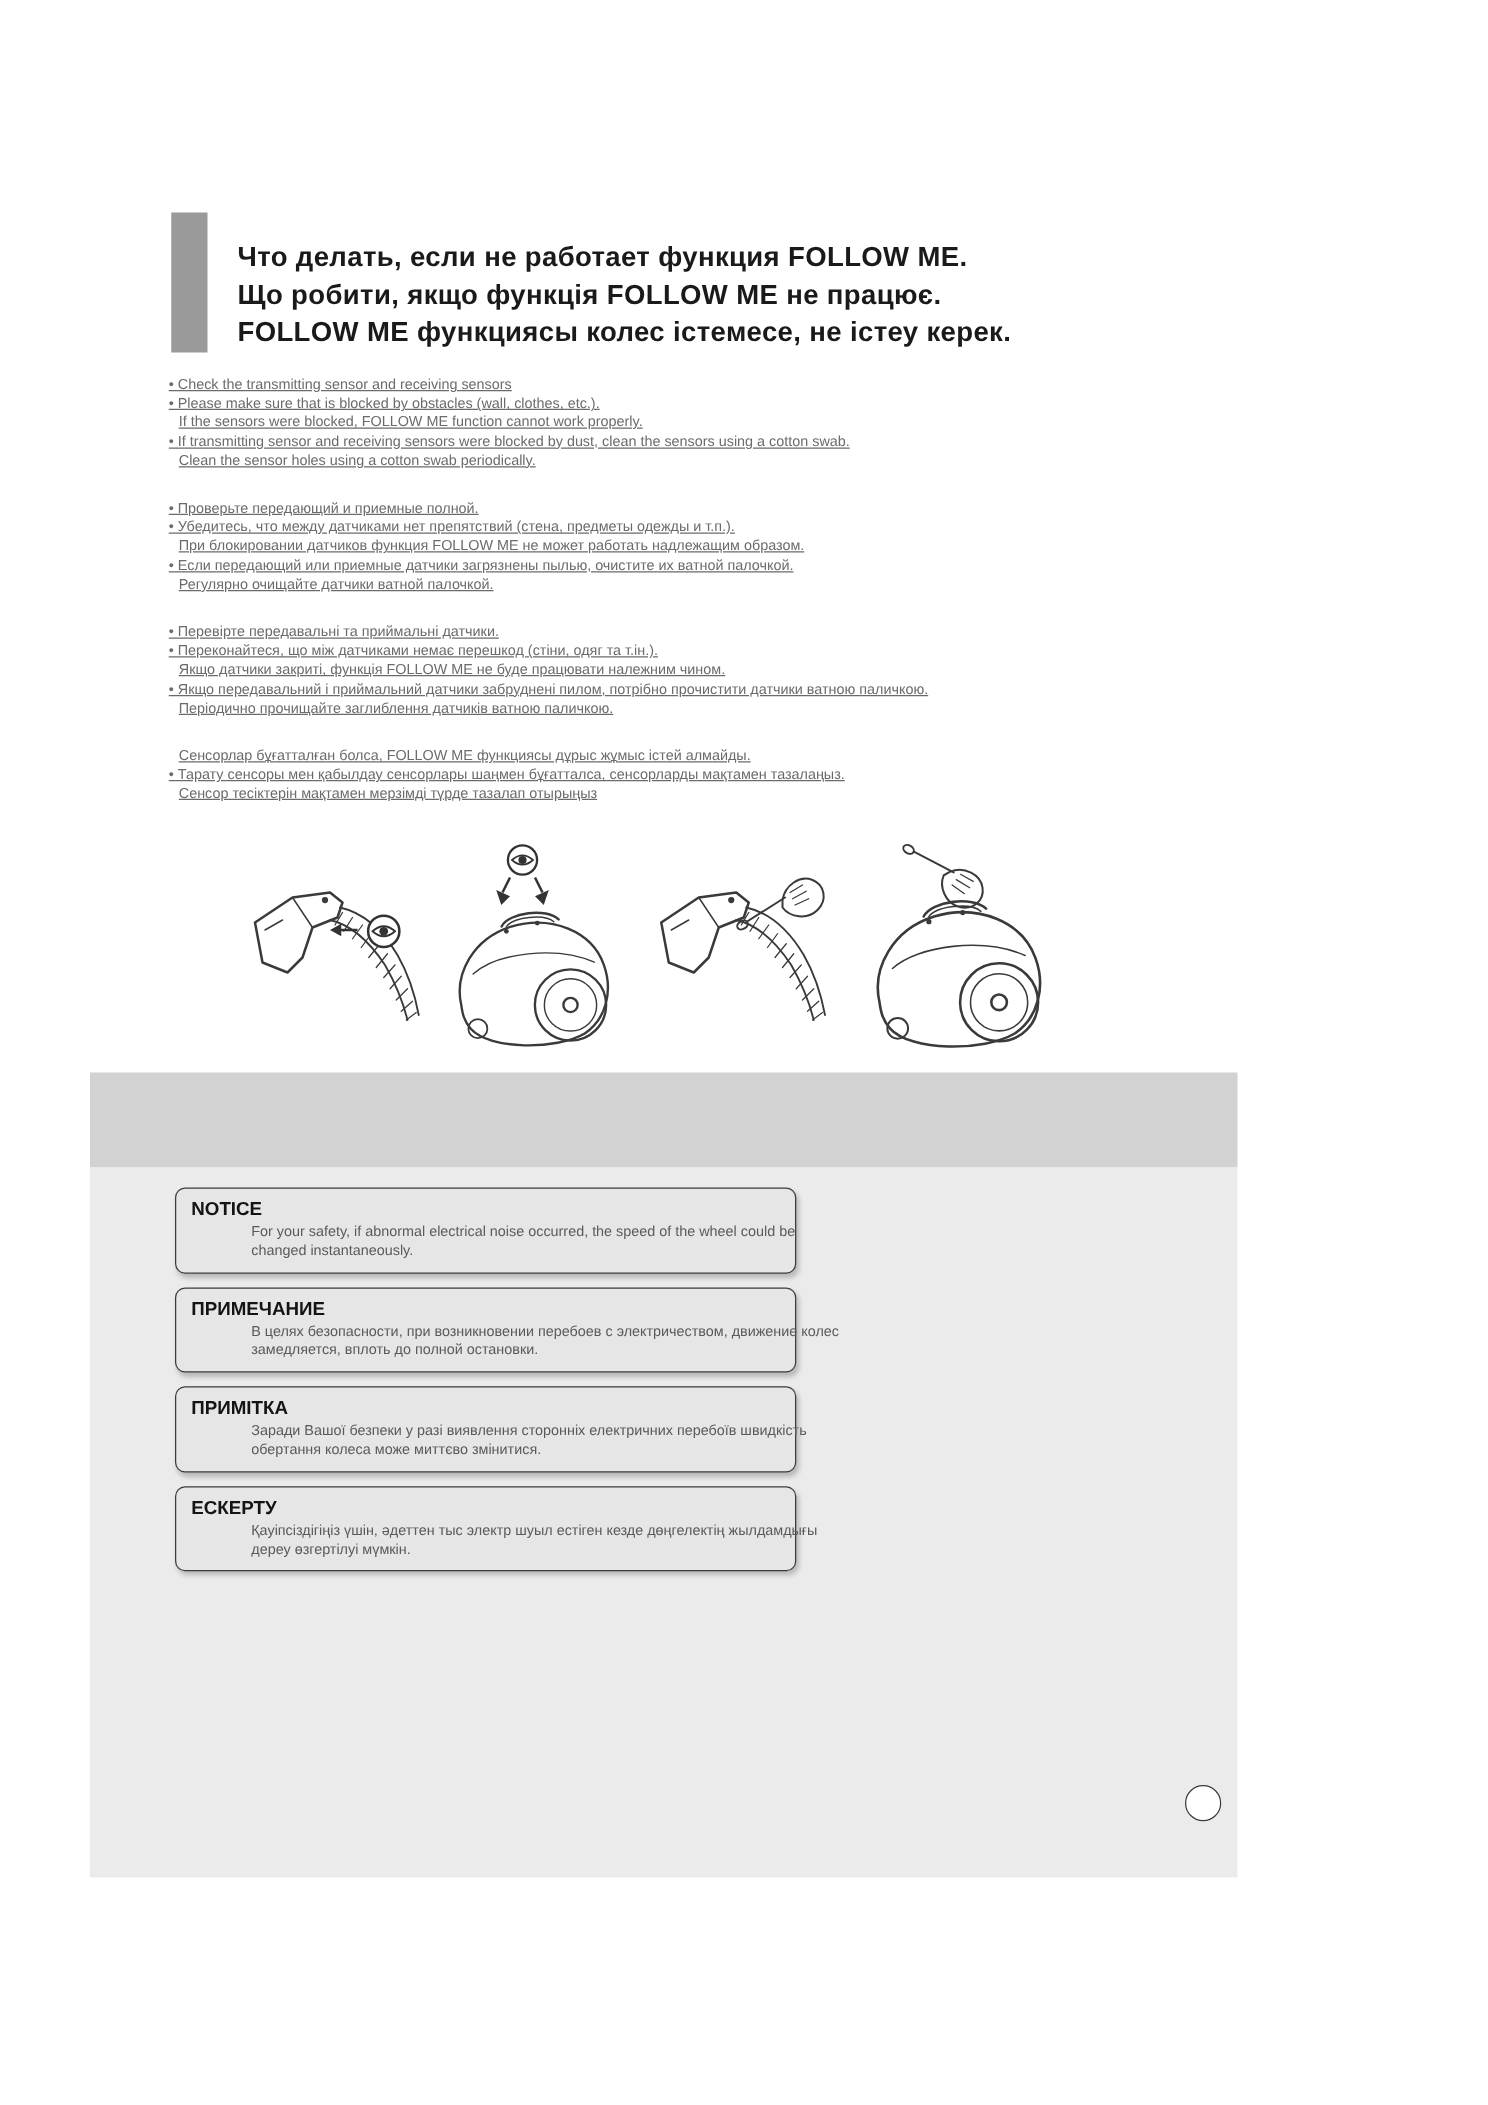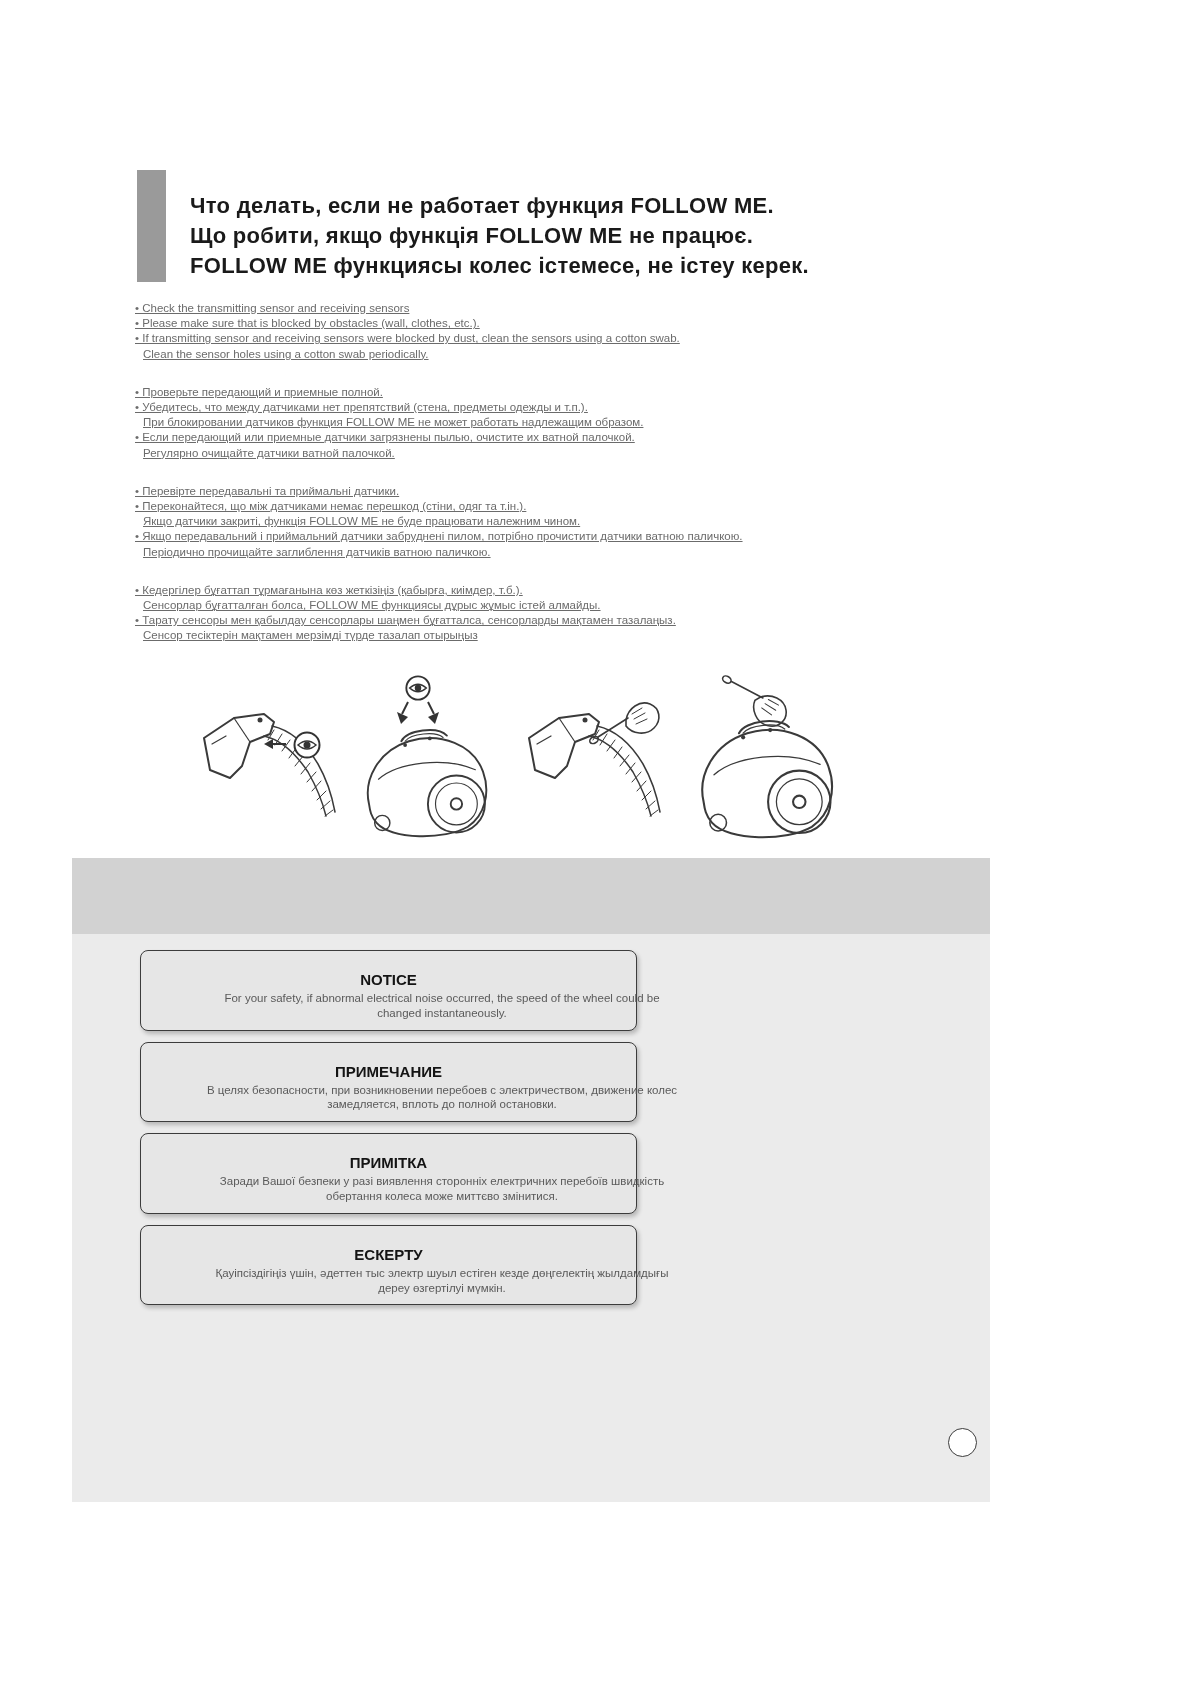--- a/index.html
+++ b/index.html
@@ -74,22 +74,21 @@
   }
   .notice-box {
     position: relative;
     margin: 0 0 11px 68px;
     width: 497px;
     border: 1.6px solid #3c3c3c;
     border-radius: 8px;
     background: #e6e6e6;
     box-shadow: 2px 3px 4px rgba(0,0,0,0.22);
     box-sizing: border-box;
-    padding: 20px 12px 9px 12px;
-    text-align: center;
+    padding: 8px 12px 9px 12px;
   }
   .notice-box:first-of-type { margin-top: 0; }
   .notice-spacer { height: 16px; }
   .notice-title {
     font-size: 15px;
     font-weight: bold;
     color: #141414;
     margin-bottom: 3px;
   }
   .notice-body {
@@ -117,39 +116,39 @@
   <div class="titles">
     <h1>Что делать, если не работает функция FOLLOW ME.</h1>
     <h1>Що робити, якщо функція FOLLOW ME не працює.</h1>
     <h1>FOLLOW ME функциясы колес істемесе, не істеу керек.</h1>
   </div>
 
   <div class="instructions">
     <div class="lang-block">
       <p class="line">• Check the transmitting sensor and receiving sensors</p>
       <p class="line">• Please make sure that is blocked by obstacles (wall, clothes, etc.).</p>
+      <p class="line cont">If the sensors were blocked, FOLLOW ME function cannot work properly.</p>
       <p class="line">• If transmitting sensor and receiving sensors were blocked by dust, clean the sensors using a cotton swab.</p>
       <p class="line cont">Clean the sensor holes using a cotton swab periodically.</p>
     </div>
     <div class="lang-block">
       <p class="line">• Проверьте передающий и приемные полной.</p>
       <p class="line">• Убедитесь, что между датчиками нет препятствий (стена, предметы одежды и т.п.).</p>
       <p class="line cont">При блокировании датчиков функция FOLLOW ME не может работать надлежащим образом.</p>
       <p class="line">• Если передающий или приемные датчики загрязнены пылью, очистите их ватной палочкой.</p>
       <p class="line cont">Регулярно очищайте датчики ватной палочкой.</p>
     </div>
     <div class="lang-block">
       <p class="line">• Перевірте передавальні та приймальні датчики.</p>
       <p class="line">• Переконайтеся, що між датчиками немає перешкод (стіни, одяг та т.ін.).</p>
       <p class="line cont">Якщо датчики закриті, функція FOLLOW ME не буде працювати належним чином.</p>
       <p class="line">• Якщо передавальний і приймальний датчики забруднені пилом, потрібно прочистити датчики ватною паличкою.</p>
       <p class="line cont">Періодично прочищайте заглиблення датчиків ватною паличкою.</p>
     </div>
     <div class="lang-block">
-      <p class="line">• Кедергілер бұғаттап тұрмағанына көз жеткізіңіз (қабырға, киімдер, т.б.).</p>
       <p class="line cont">Сенсорлар бұғатталған болса, FOLLOW ME функциясы дұрыс жұмыс істей алмайды.</p>
       <p class="line">• Тарату сенсоры мен қабылдау сенсорлары шаңмен бұғатталса, сенсорларды мақтамен тазалаңыз.</p>
       <p class="line cont">Сенсор тесіктерін мақтамен мерзімді түрде тазалап отырыңыз</p>
     </div>
   </div>
 
   <div class="figures">
 
     <svg class="fig" style="left:190px; top:28px;" width="150" height="128" viewBox="0 0 150 128">
       <g fill="none" stroke="#3a3a3a" stroke-width="2" stroke-linejoin="round" stroke-linecap="round">

